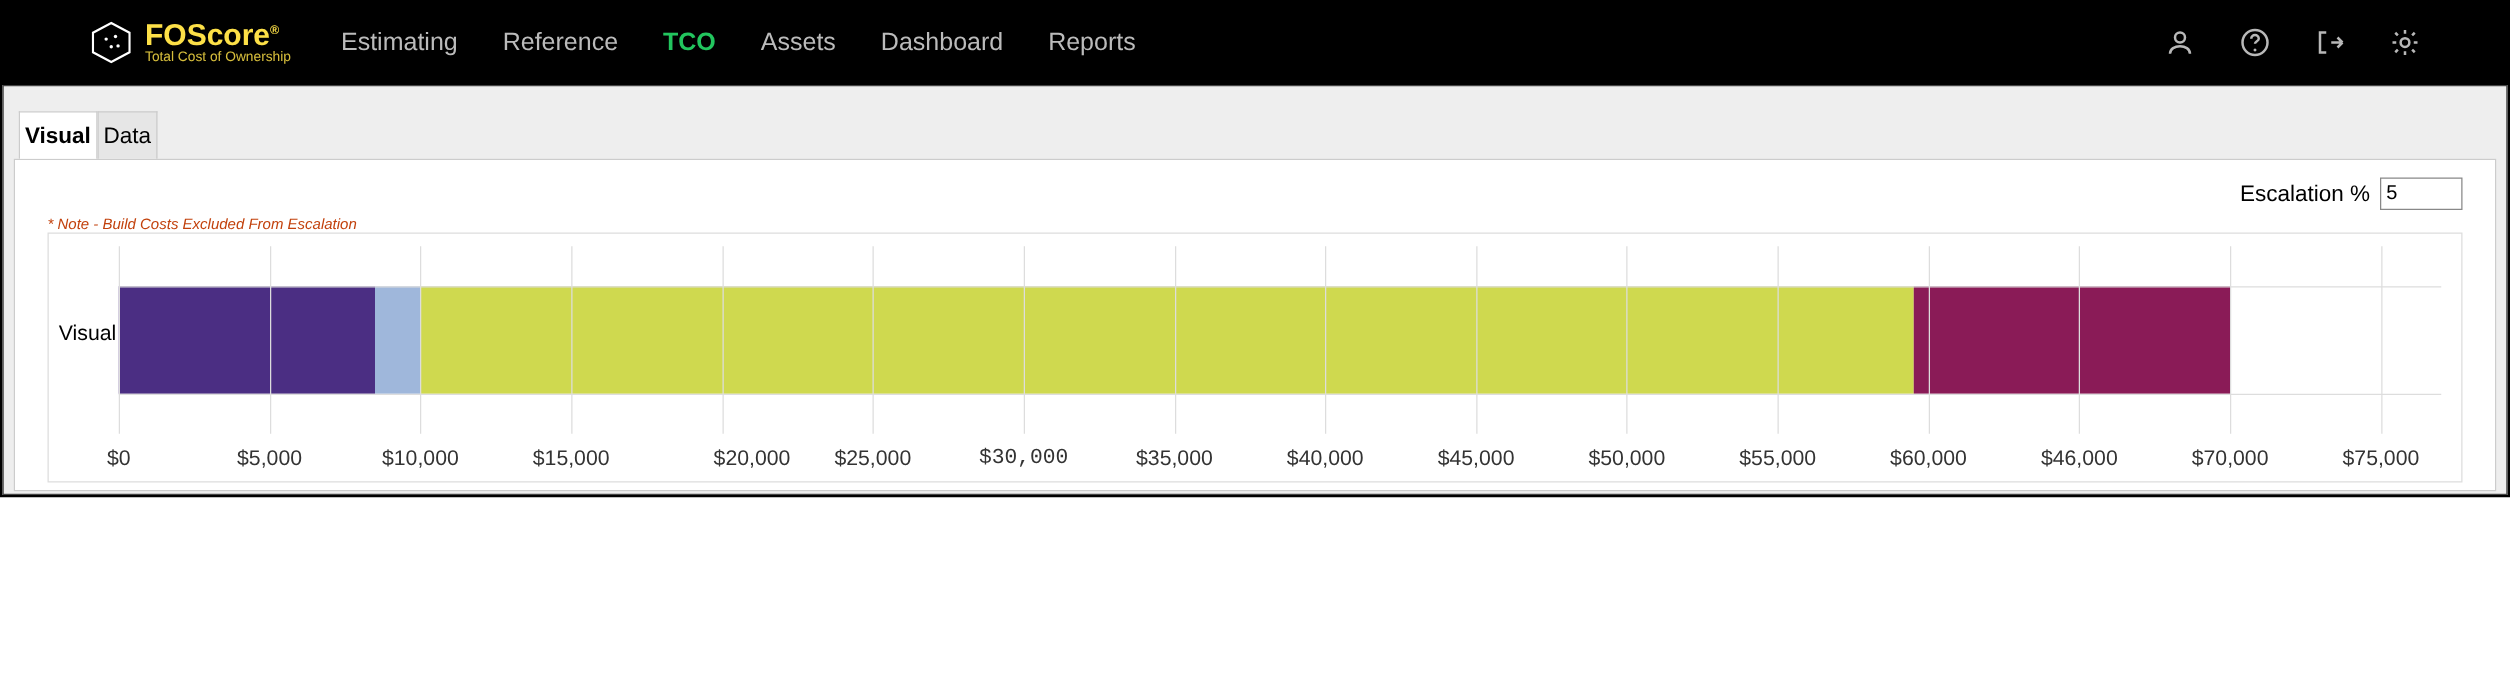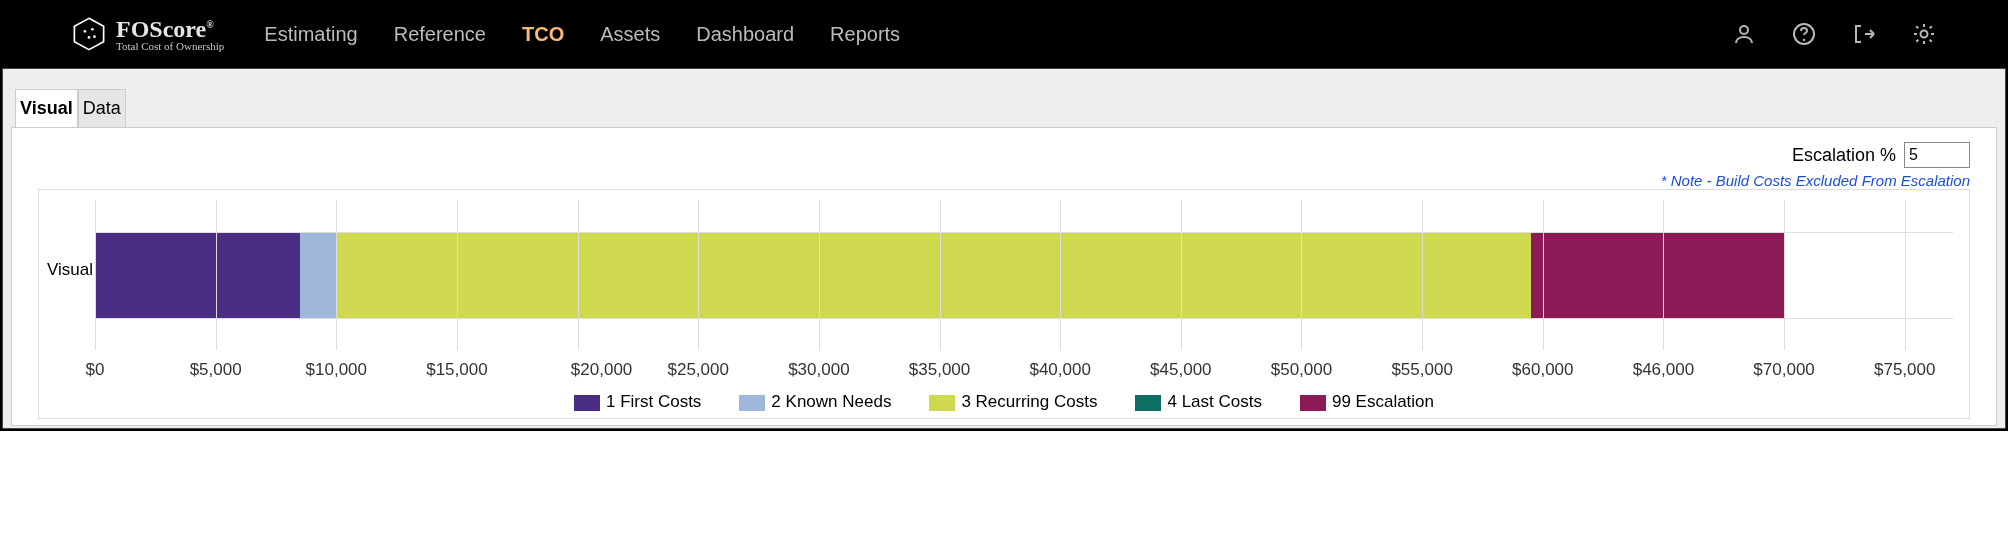--- a/index.html
+++ b/index.html
@@ -2,48 +2,48 @@
 <html><head>
 <meta charset="utf-8">
 <style>
   * { box-sizing: border-box; margin: 0; padding: 0; }
   body { font-family: Arial, Helvetica, sans-serif; background: #fff; width: 2008px; }
 
   
   .window        { background:#000; padding:0 2px 2px; }
   .navbar        { display:flex; align-items:center; height:68px;
                    padding:0 70px 0 70px; color:#bbb; font-size:20px; }
-  .logo          { display:flex; align-items:center; gap:10px; color:#e5e5e5;font-family:Liberation Serif, serif; }
+  .logo          { display:flex; align-items:center; gap:10px; color:#fde047; }
   .logo svg      { width:34px; height:34px; }
   .brand-text    { display:flex; flex-direction:column; line-height:1; }
   .brand-name    { font-size:24px; font-weight:600; }
   .brand-name sup{ font-size:10px; vertical-align:super; }
   .brand-tagline { font-size:11px; opacity:.85; }
   .nav-items     { display:flex; gap:36px; margin-left:40px; }
   .nav-link      { position:relative; cursor:pointer; }
-  .nav-link.active { color:#fdba74; font-weight:600; }
+  .nav-link.active { color:#22c55e; font-weight:600; }
   .tco-ring      { position:absolute; inset:-14px -18px; border:6px solid #3fa4e8;
                    background:#a33338; border-radius:50%; z-index:-1; }
   .nav-right     { margin-left:auto; display:flex; gap:36px; }
   .nav-icon      { width:24px; height:24px; cursor:pointer; opacity:.9; }
 
   
   .page          { background:#eee; padding:20px 2px 2px; border:1px solid #444;}
   .tabs          { display:flex; margin-left:10px; }
   .tab           { padding:8px 4px; font-size:18px; border:1px solid #ccc;
                    border-bottom:none; background:#e6e6e6; cursor:pointer; }
   .tab.active    { background:#fff; font-weight:700; }
 
   .panel         { background:#fff; border:1px solid #ccc; padding:14px 26px 6px; margin:0 6px;}
   .escal-row     { display:flex; justify-content:flex-end; align-items:center;
                    gap:8px; font-size:18px; }
   .escal-row input{ width:66px; height:26px; border:1px solid #888; font-size:16px;
                     padding:2px 4px; text-align:left; }
-  .note          { text-align:right; font-size:15px; font-style:italic; margin-top:4px;
-                   color:#1d4ed8;}
+  .note          { font-size:12px; font-style:italic; margin-top:4px;
+                   color:#c2410c;}
   .chart-title   { font-weight:700; font-size:19px; margin:12px 0 6px; }
 
   
   .chart-wrap    { border:1px solid #ddd; padding:10px 6px 4px; }
   .plot          { position:relative; height:150px; margin-left:50px; margin-right:10px; }
   .gridline      { position:absolute; top:0; bottom:0; width:1px; background:#ddd; }
   .gridline-h    { position:absolute; left:0; right:0; height:1px; background:#ddd;}
   .bar-row       { position:absolute; left:0; right:0; top:32px; height:86px;
                    display:flex; }
   .segment       { height:100%; }
@@ -155,34 +155,27 @@
             <div class="gridline-h" style="top: 32px;"></div>
             <div class="gridline-h" style="top: 118px;"></div>
           </div>
         <div class="x-axis" id="x-axis">
             <span class="x-tick" style="left: 0%;">$0</span>
             <span class="x-tick" style="left: 6.49351%;">$5,000</span>
             <span class="x-tick" style="left: 12.987%;">$10,000</span>
             <span class="x-tick" style="left: 19.4805%;">$15,000</span>
             <span class="x-tick" style="left: 25.974%; margin-left: 24px;">$20,000</span>
             <span class="x-tick" style="left: 32.4675%;">$25,000</span>
-            <span class="x-tick" style="left: 38.961%;">$30,000</span>
+            <span class="x-tick" style="left: 38.961%; font-family: Liberation Mono, monospace;">$30,000</span>
             <span class="x-tick" style="left: 45.4545%;">$35,000</span>
             <span class="x-tick" style="left: 51.9481%;">$40,000</span>
             <span class="x-tick" style="left: 58.4416%;">$45,000</span>
             <span class="x-tick" style="left: 64.9351%;">$50,000</span>
             <span class="x-tick" style="left: 71.4286%;">$55,000</span>
             <span class="x-tick" style="left: 77.9221%;">$60,000</span>
             <span class="x-tick" style="left: 84.4156%;">$46,000</span>
             <span class="x-tick" style="left: 90.9091%;">$70,000</span>
             <span class="x-tick" style="left: 97.4026%;">$75,000</span>
           </div>
-        <div class="legend" id="legend">
-            <span><span class="swatch c1"></span>1 First Costs</span>
-            <span><span class="swatch c2"></span>2 Known Needs</span>
-            <span><span class="swatch c3"></span>3 Recurring Costs</span>
-            <span><span class="swatch c4"></span>4 Last Costs</span>
-            <span><span class="swatch c5"></span>99 Escalation</span>
-          </div>
       </div>
     </div>
   </div>
 </div>
 
 </body></html>

